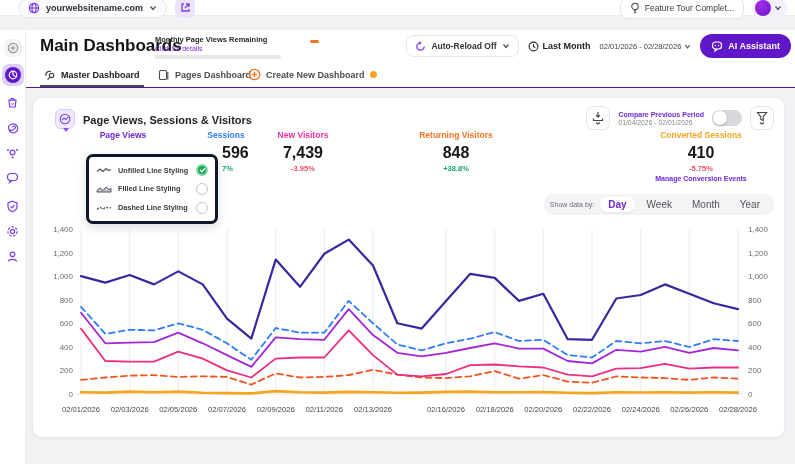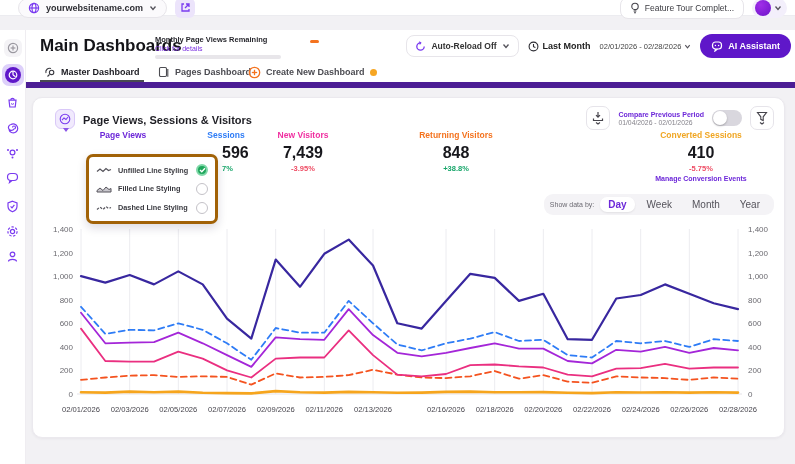--- a/index.html
+++ b/index.html
@@ -42,21 +42,21 @@
                  border:1px solid #e7e5ea; border-radius:8px; background:#fff; cursor:pointer; }
   .reload-pill .txt { font-size:8.5px; font-weight:bold; color:#333; }
   .lastmonth { display:flex; align-items:center; gap:4px; cursor:pointer; }
   .lastmonth .txt { font-size:9px; font-weight:bold; color:#222; }
   .daterange { display:flex; align-items:center; gap:3px; font-size:7.5px; color:#444; cursor:pointer; }
   .ai-btn { display:flex; align-items:center; gap:5px; height:24px; padding:0 11px; background:#5f17c9;
             border-radius:13px; cursor:pointer; }
   .ai-btn .txt { color:#fff; font-size:9px; font-weight:bold; }
 
   
-  .tabs-row { position:absolute; left:26px; top:62px; right:0; height:26px; background:#fff; border-bottom:6px solid #4c1d95; }
+  .tabs-row { position:absolute; left:26px; top:62px; right:0; height:26px; background:#fff; border-bottom:1px solid #4c1d95; }
   .tab { position:absolute; top:0; height:100%; display:flex; align-items:center; gap:5px; cursor:pointer; }
   .tab .txt { font-size:9px; font-weight:bold; color:#4c4c52; }
   .tab.active .txt { color:#1c1c22; }
   .tab.active::after { content:""; position:absolute; left:-4px; right:-4px; bottom:0; height:2px; background:#4a4a52; }
   .dot-badge { width:7px; height:7px; border-radius:50%; background:#f6a623; }
 
   
   .content { position:absolute; left:26px; top:88px; right:0; bottom:0; background:#f2f1f4; }
   .card { position:absolute; left:6px; top:9px; width:753px; height:341px; background:#fff;
           border:1px solid #ebe9ee; border-radius:10px; box-shadow:0 1px 3px rgba(30,20,60,.05); }
@@ -80,21 +80,21 @@
   .metric .lab { font-size:8.5px; font-weight:bold; }
   .metric .val { font-size:16px; font-weight:bold; color:#17171c; margin-top:4px; }
   .metric .delta { font-size:7.5px; font-weight:bold; margin-top:2px; }
   .metric .mlink { font-size:7px; font-weight:bold; color:#6d28d9; margin-top:2px; cursor:pointer; }
   .m-pv { left:40px; } .m-se { left:143px; } .m-nv { left:220px; }
   .m-rv { left:373px; } .m-vo { left:474px; } .m-cs { left:603px; width:130px; }
   .m-se .val, .m-se .delta { text-align:left; margin-left:46px; }
 
   
   .dd-panel { position:absolute; left:53px; top:56px; width:132px; height:70px; background:#fff;
-              border:3px solid #a16207; border-radius:7px; box-shadow:0 4px 10px rgba(30,20,60,.15);
+              border:3px solid #0f172a; border-radius:7px; box-shadow:0 4px 10px rgba(30,20,60,.15);
               z-index:5; padding:4px 7px; display:flex; flex-direction:column; justify-content:space-around; }
   .dd-item { display:flex; align-items:center; gap:6px; cursor:pointer; }
   .dd-item .txt { font-size:7.3px; font-weight:bold; color:#3a3a40; flex:1; }
   .radio { width:12px; height:12px; border-radius:50%; border:1px solid #c4c2c8; background:#fff; }
   .radio.sel { border:2px solid #7fd8a8; background:#1fa75c; display:flex; align-items:center; justify-content:center; }
 
   
   .showby { position:absolute; right:10px; top:96px; display:flex; align-items:center; gap:4px;
             background:#f4f3f6; border-radius:9px; padding:3px 6px; }
   .showby .lab { font-size:7px; color:#6c6a72; margin-right:2px; }

